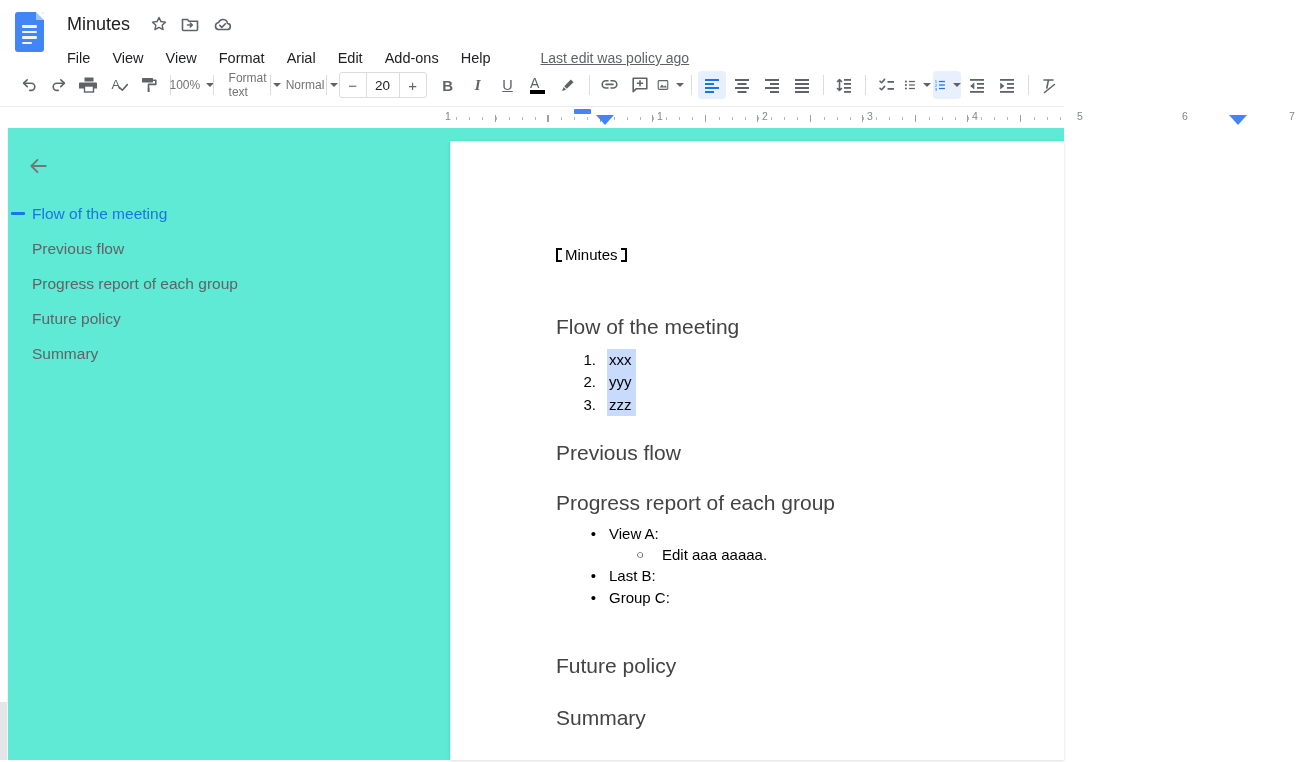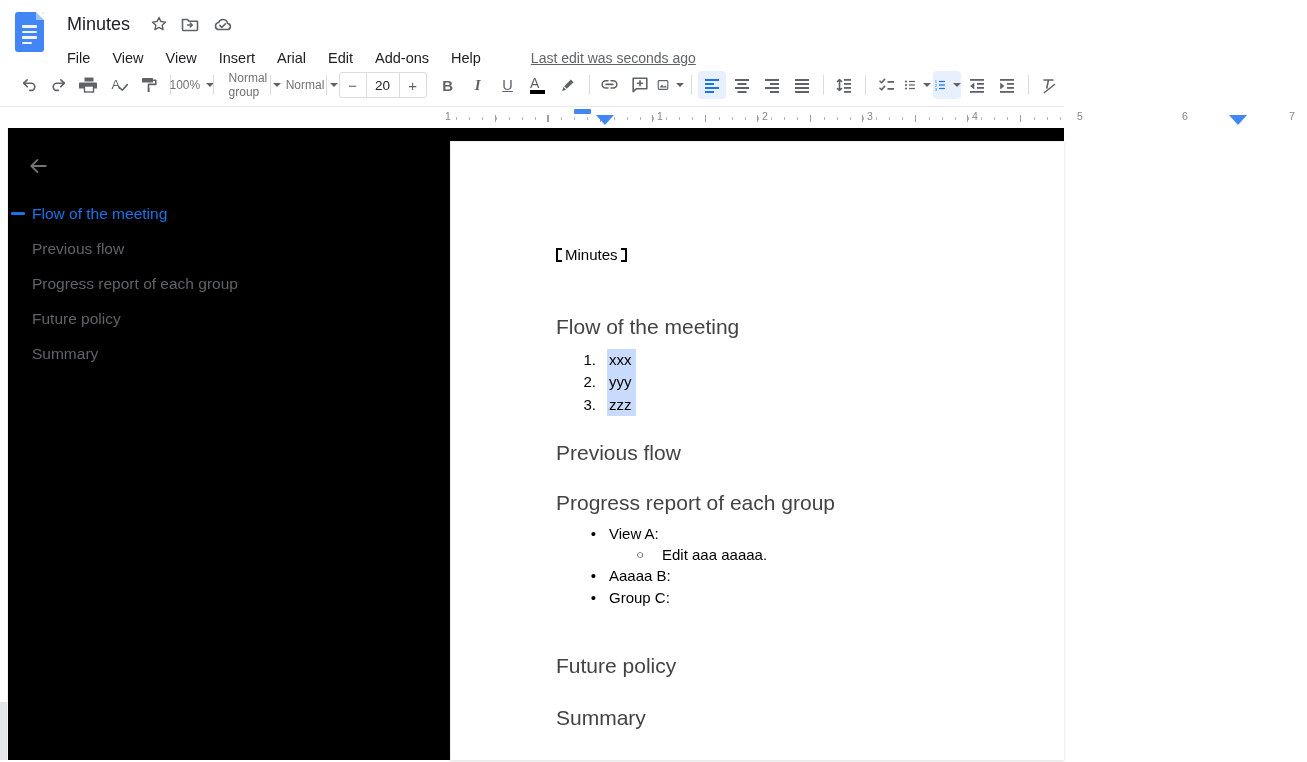--- a/index.html
+++ b/index.html
@@ -48,21 +48,21 @@
   .ruler-ticks::before { content:""; position:absolute; left:0; right:0; top:10px; height:3px;
     background:repeating-linear-gradient(to right,#B3B7BC 0 1px,transparent 1px 13.125px); }
   .ruler-ticks::after { content:""; position:absolute; left:52px; right:0; top:8px; height:7px;
     background:repeating-linear-gradient(to right,#9AA0A6 0 1px,transparent 1px 52.5px); }
   .ruler-num { position:absolute; top:3px; transform:translateX(-50%); font-size:10.5px; color:#80868B; background:#fff; padding:0 3px; z-index:2; line-height:13px; }
   .ind-rect { position:absolute; left:574px; top:2px; width:17px; height:5px; background:#4285F4; border-radius:1px; z-index:3; cursor:ew-resize; }
   .ind-tri { position:absolute; width:0; height:0; border-left:9px solid transparent; border-right:9px solid transparent; border-top:10px solid #4285F4; top:8px; z-index:3; cursor:ew-resize; }
   .ind-left { left:596px; } .ind-right { left:1229px; }
 
   
-  .content { display:flex; height:632px; background:#000000; position:relative; }
+  .content { display:flex; height:632px; background:#5eead4; position:relative; }
   .edge-strip { position:absolute; left:0; top:0; bottom:0; width:8px; background:#fff; border-right:1px solid #F1F3F4; }
   .edge-thumb { position:absolute; left:0; bottom:0; width:7px; height:58px; background:#E3E5E8; }
 
   .outline { flex:0 0 450px; padding:26px 0 0 27px; }
   .back-btn { width:24px; height:24px; display:flex; align-items:center; cursor:pointer; }
   .outline-list { margin-top:18px; padding-left:5px; }
   .outline-item { position:relative; height:35px; display:flex; align-items:center; font-size:15.5px; color:#5F6368; cursor:pointer; }
   .outline-item .active-dash { display:none; }
   .outline-item.active { color:#1A73E8; }
   .outline-item.active .active-dash { display:block; position:absolute; left:-21px; top:16px; width:14px; height:2.5px; background:#1A73E8; border-radius:1px; }
@@ -114,26 +114,26 @@
           <svg width="21" height="18" viewBox="0 0 21 18">
               <path class="st" d="M6 14.5 h9.2 a3 3 0 0 0 .3-6 a4.6 4.6 0 0 0-8.9-1 a3.6 3.6 0 0 0-.6 7z"></path>
               <path class="st" d="M7.8 10.4 l2 2 3.6-3.6"></path>
             </svg>
         </span>
       </div>
       <nav class="menu-row">
         <span class="menu-item">File</span>
         <span class="menu-item">View</span>
         <span class="menu-item">View</span>
-        <span class="menu-item">Insert</span>
+        <span class="menu-item">Format</span>
         <span class="menu-item">Arial</span>
         <span class="menu-item">Edit</span>
         <span class="menu-item">Add-ons</span>
         <span class="menu-item">Help</span>
-        <span class="last-edit">Last edit was seconds ago</span>
+        <span class="last-edit">Last edit was policy ago</span>
       </nav>
     </div>
   </header>
 
   <div class="toolbar">
     <div class="tb-btn">
       <svg width="20" height="20" viewBox="0 0 20 20">
           <path class="st" d="M8.2 4.8 L4.6 8.2 8.2 11.6"></path>
           <path class="st" d="M4.9 8.2 h7.3 a3.6 3.6 0 0 1 0 7.2 h-1.4"></path>
         </svg>
@@ -168,21 +168,21 @@
     <div class="tb-sep"></div>
 
     <div class="tb-btn zoom-ctl">
       <span class="tb-text">100%</span>
       <span class="caret"></span>
     </div>
 
     <div class="tb-sep"></div>
 
     <div class="tb-btn style-ctl">
-      <span class="tb-text">Normal group</span>
+      <span class="tb-text">Format text</span>
       <span class="caret"></span>
     </div>
 
     <div class="tb-sep"></div>
 
     <div class="tb-btn font-ctl">
       <span class="tb-text">Normal</span>
       <span class="caret"></span>
     </div>
 
@@ -426,21 +426,21 @@
           <div class="li">
             <span class="marker1">•</span>
             <span>View A:</span>
           </div>
           <div class="li">
             <span class="marker2">○</span>
             <span>Edit aaa aaaaa.</span>
           </div>
           <div class="li">
             <span class="marker1">•</span>
-            <span>Aaaaa B:</span>
+            <span>Last B:</span>
           </div>
           <div class="li">
             <span class="marker1">•</span>
             <span>Group C:</span>
           </div>
         </div>
 
         <div class="h2 h2-future">Future policy</div>
 
         <div class="h2 h2-summary">Summary</div>

